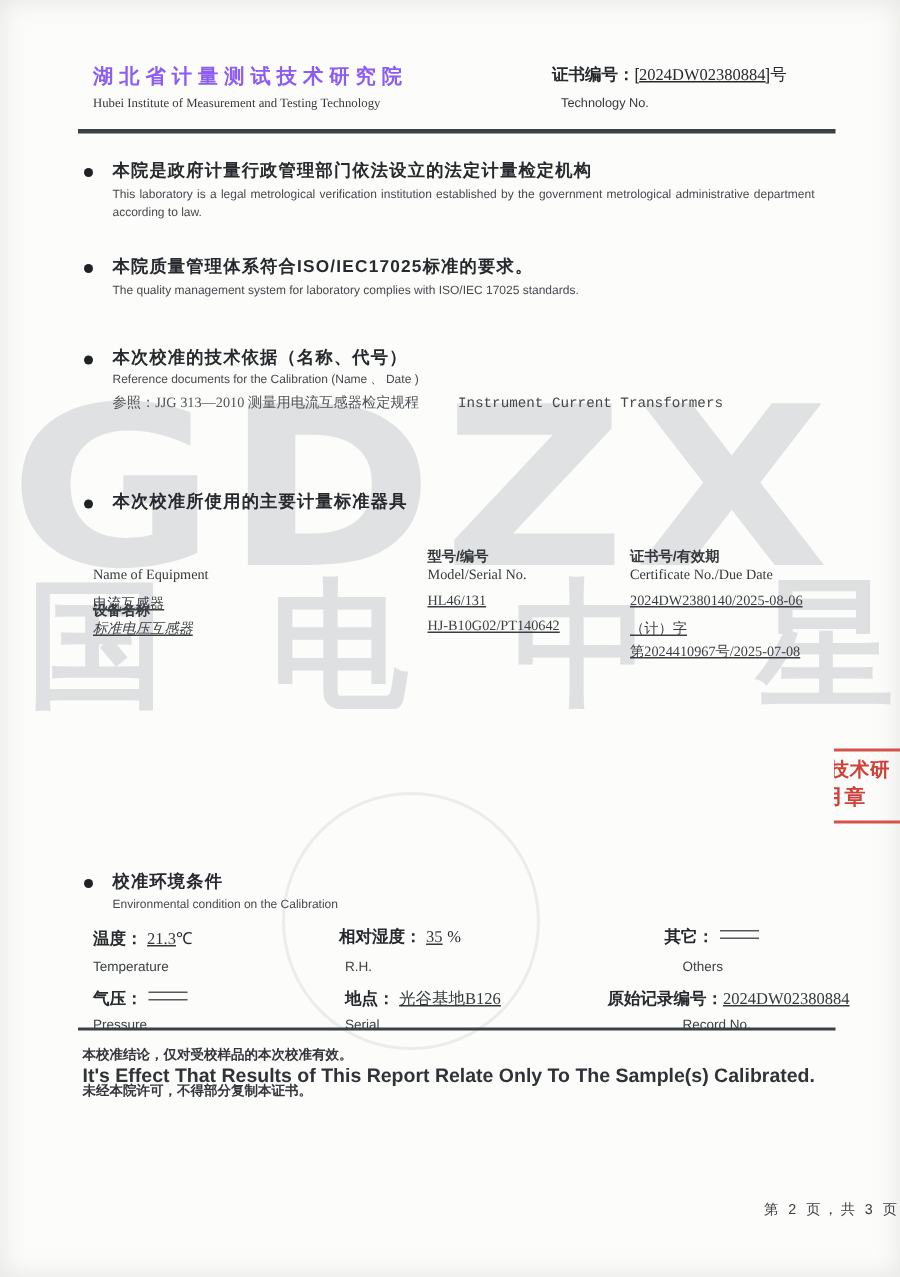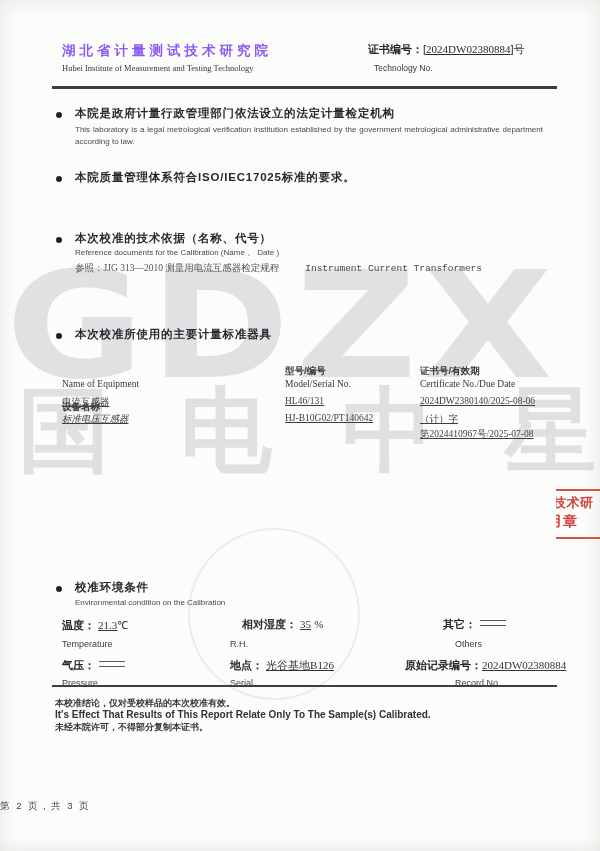--- a/index.html
+++ b/index.html
@@ -55,25 +55,25 @@
   .tbl-v{font-family:"Liberation Serif",serif;text-decoration:underline;color:#3a3e43;}
   
   .env-cn{position:absolute;font-size:11px;font-weight:bold;color:#26292d;white-space:nowrap;}
   .env-en{position:absolute;font-size:9px;color:#3c4044;white-space:nowrap;text-align:right;}
   .env-val{font-family:"Liberation Serif",serif;font-weight:normal;text-decoration:underline;color:#33373b;}
   .env-unit{font-family:"Liberation Serif",serif;font-weight:normal;}
   .na-mark{display:inline-block;width:26px;height:4px;border-top:1.4px solid #55595d;border-bottom:1.4px solid #55595d;vertical-align:2px;margin-left:4px;}
   
   .disc{position:absolute;left:55px;white-space:nowrap;font-weight:bold;}
   .disc-cn{font-size:9px;color:#33363a;}
-  .disc-en{font-size:10px;color:#2f3236;}
-  .footer{position:absolute;left:0;top:800px;width:600px;text-align:left;font-size:9.5px;letter-spacing:2px;color:#3a3e42;}
+  .disc-en{font-size:13px;color:#2f3236;}
+  .footer{position:absolute;left:0;top:800px;width:600px;text-align:right;font-size:9.5px;letter-spacing:2px;color:#3a3e42;}
   
   .stamp{
-    position:absolute;left:556px;top:489px;width:44px;height:46px;
+    position:absolute;left:556px;top:499px;width:44px;height:46px;
     border-top:2.5px solid #d4524a;border-bottom:2.5px solid #d4524a;
     overflow:hidden;color:#cf4038;font-weight:bold;
   }
   .stamp .l1{margin:3px 0 0 -3px;font-size:13px;letter-spacing:0.5px;white-space:nowrap;}
   .stamp .l2{margin:1px 0 0 -9px;font-size:14px;letter-spacing:2px;white-space:nowrap;}
 </style>
 </head>
 <body>
 
 <div class="page">
@@ -89,20 +89,21 @@
   </div>
   <div class="cert-en">Technology No.</div>
   <div class="rule-top"></div>
 
   <span class="bullet" style="left:56px;top:112px;"></span>
   <div class="sec-cn" style="left:75px;top:106px;">本院是政府计量行政管理部门依法设立的法定计量检定机构</div>
   <div class="sec-en just" style="left:75px;top:124px;">This laboratory is a legal metrological verification institution established by the government metrological administrative department according to law.</div>
 
   <span class="bullet" style="left:56px;top:176px;"></span>
   <div class="sec-cn" style="left:59px;top:170px;margin-left:16px;">本院质量管理体系符合ISO/IEC17025标准的要求。</div>
+  <div class="sec-en" style="left:75px;top:188px;">The quality management system for laboratory complies with ISO/IEC 17025 standards.</div>
 
   <span class="bullet" style="left:56px;top:237px;"></span>
   <div class="sec-cn" style="left:75px;top:231px;">本次校准的技术依据（名称、代号）</div>
   <div class="sec-en" style="left:75px;top:247px;">Reference documents for the Calibration (Name 、 Date )</div>
   <div class="ref-line" style="top:262px;">
     <span>参照：JJG  313—2010 测量用电流互感器检定规程</span><span class="en">Instrument Current Transformers</span>
   </div>
 
   <span class="bullet" style="left:56px;top:333px;"></span>
   <div class="sec-cn" style="left:75px;top:327px;">本次校准所使用的主要计量标准器具</div>
@@ -129,21 +130,21 @@
   </div>
 
   <span class="bullet" style="left:56px;top:586px;"></span>
   <div class="sec-cn" style="left:75px;top:580px;">校准环境条件</div>
   <div class="sec-en" style="left:75px;top:597px;">Environmental condition on the Calibration</div>
 
   <div class="env-cn" style="left:62px;top:617px;">
     <span>温度：</span>
     <span class="env-val">21.3</span><span class="env-unit">℃</span>
   </div>
-  <div class="env-cn" style="left:242px;top:617px;text-align:right;">
+  <div class="env-cn" style="left:226px;top:617px;text-align:right;">
     <span>相对湿度：</span>
     <span class="env-val">35</span> <span class="env-unit">%</span>
   </div>
   <div class="env-cn" style="left:443px;top:617px;">
     <span>其它：</span><span class="na-mark"></span>
   </div>
 
   <div class="env-en" style="left:62px;top:639px;">Temperature</div>
   <div class="env-en" style="left:230px;top:639px;">R.H.</div>
   <div class="env-en" style="left:455px;top:639px;">Others</div>

